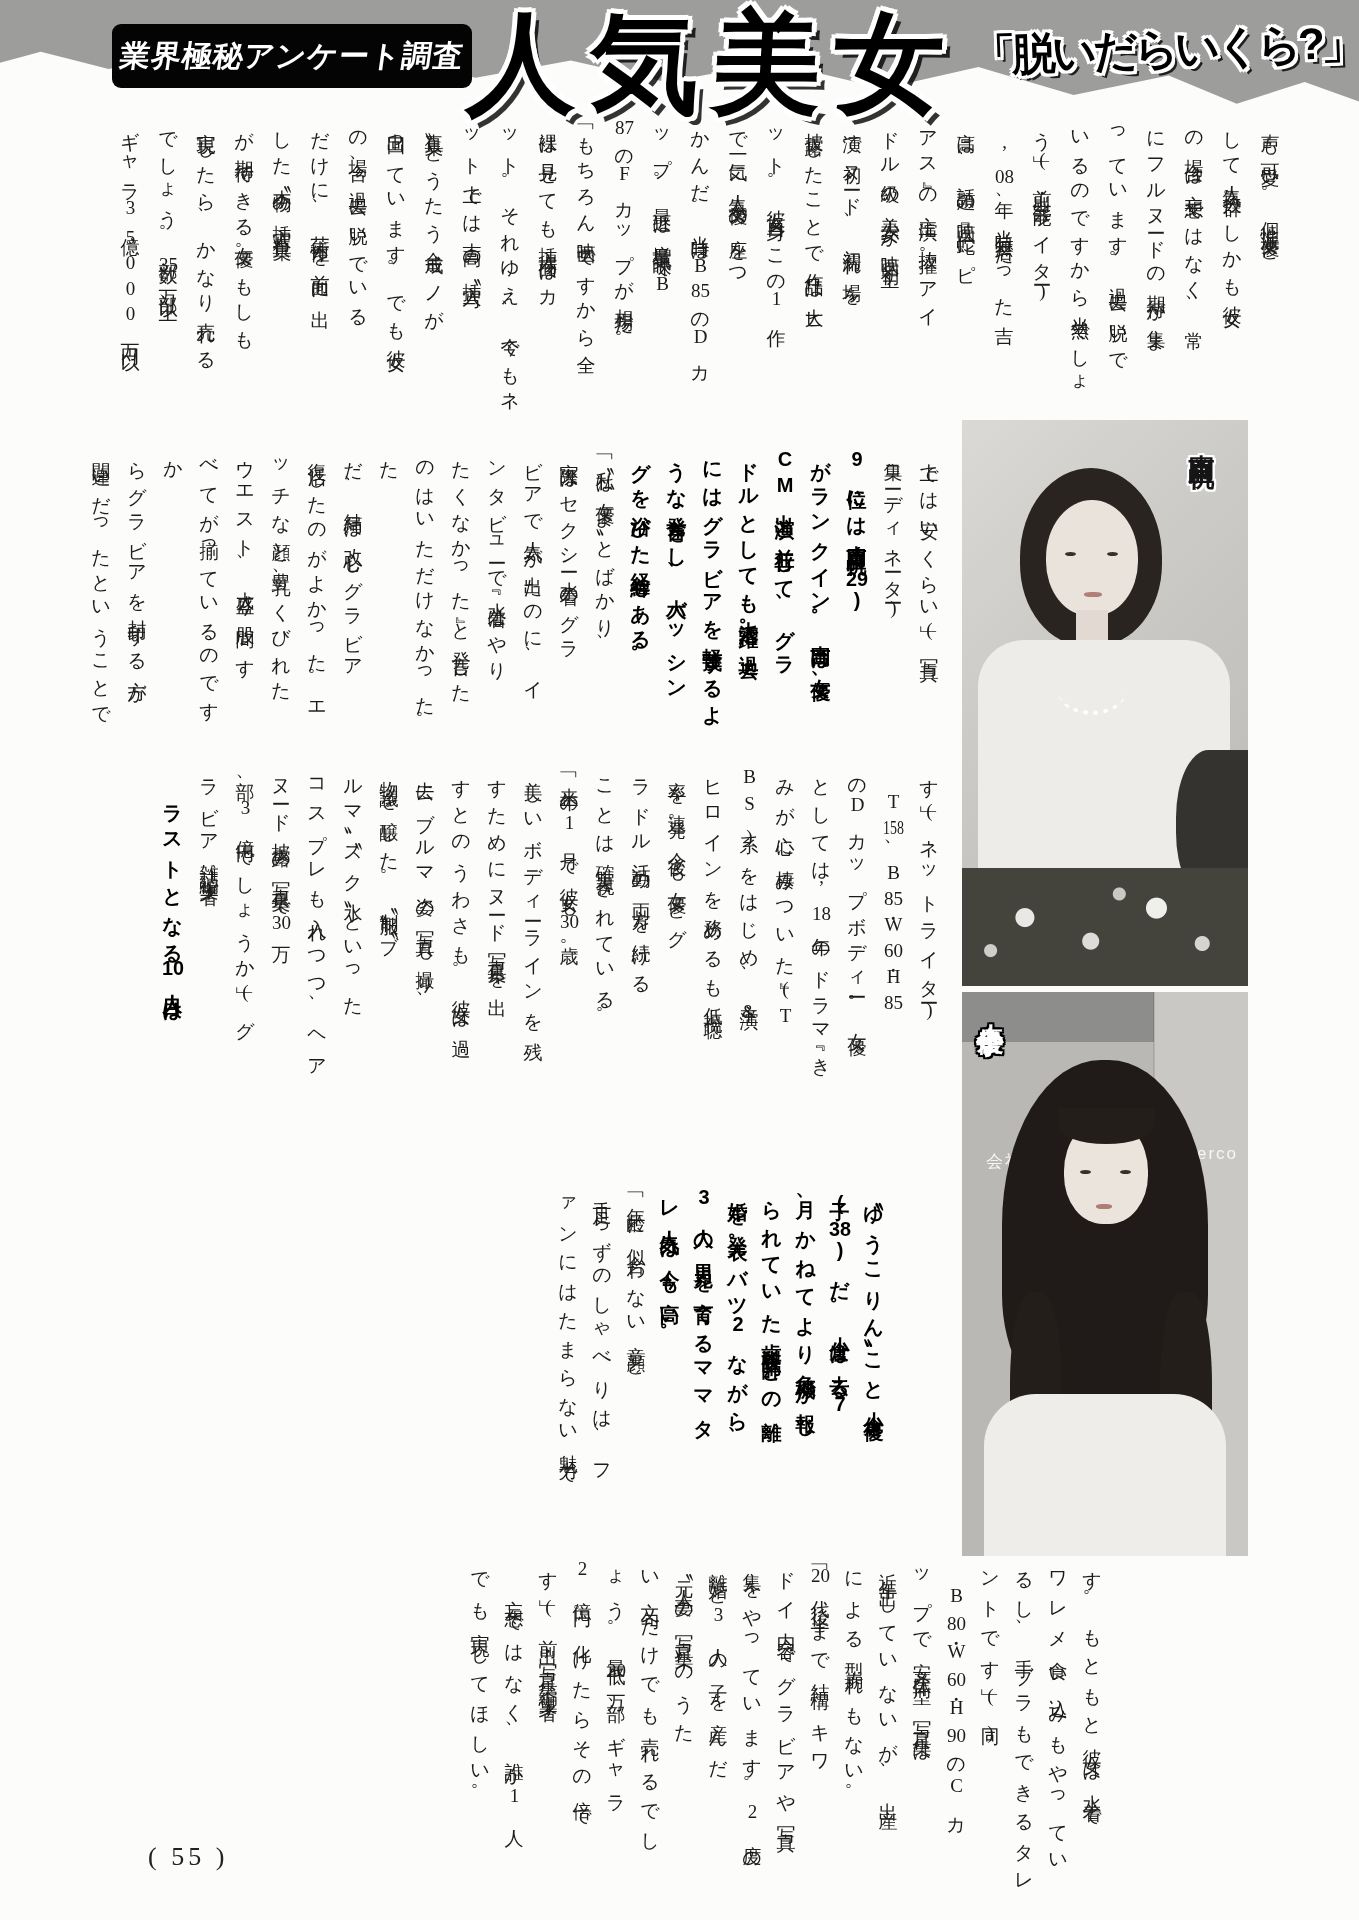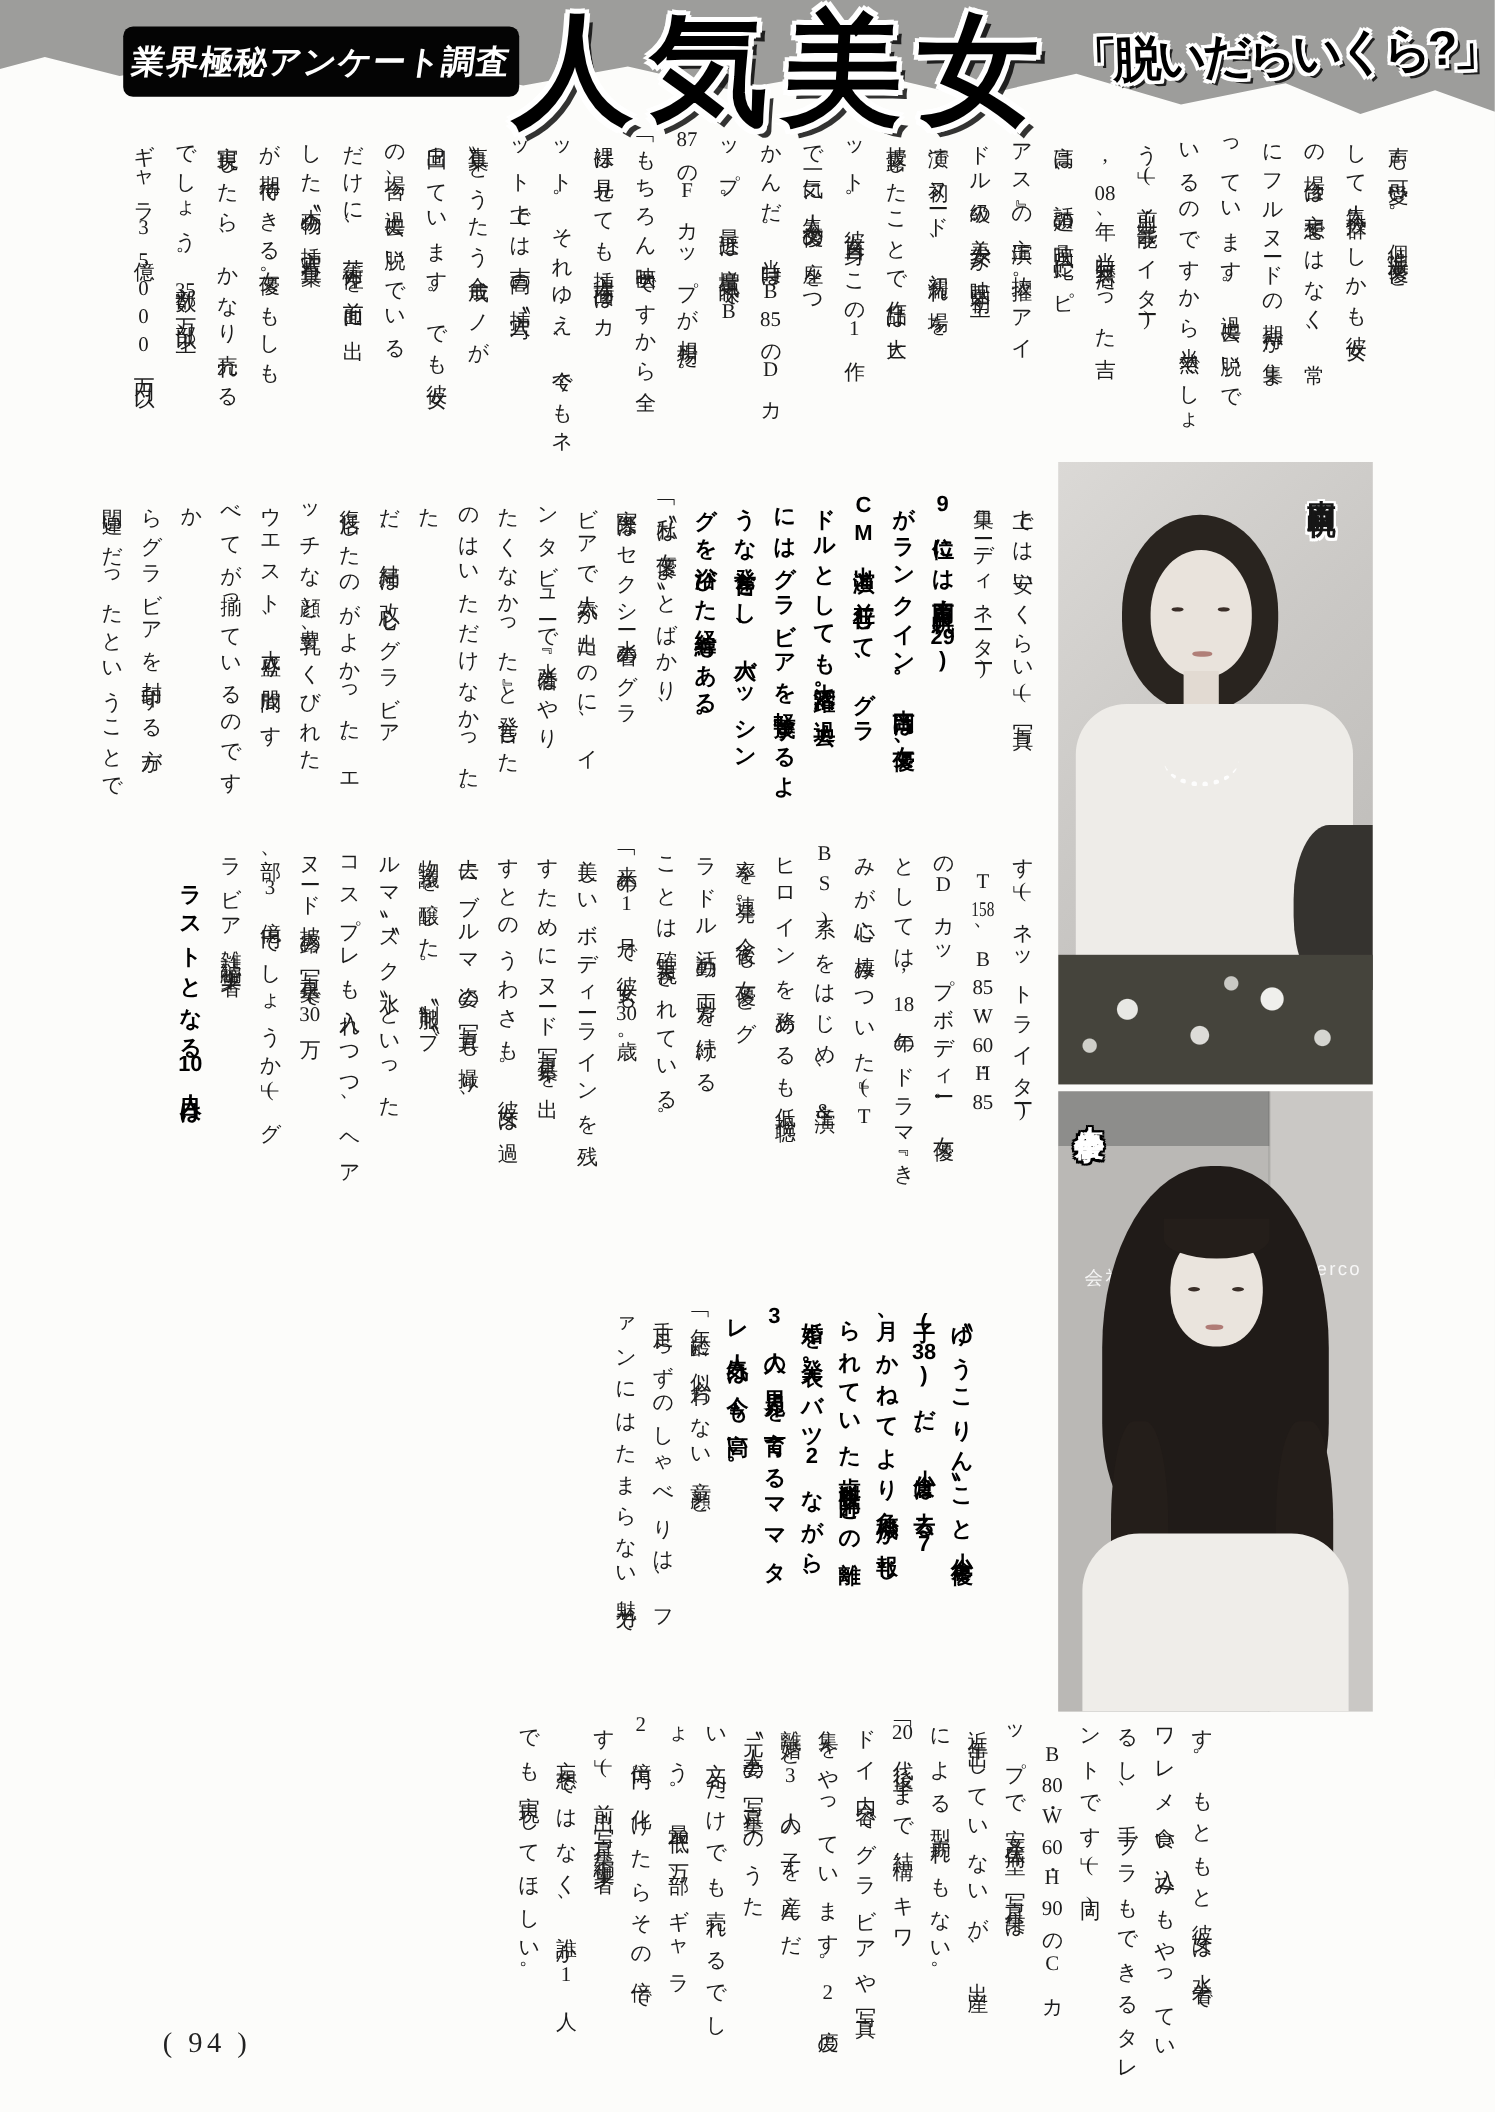--- a/index.html
+++ b/index.html
@@ -217,14 +217,14 @@
     <div class="part" style="left:48px;top:300px;width:52px;height:230px;border-radius:40%;background:#241e1a;"></div>
     <div class="part" style="right:36px;top:300px;width:52px;height:230px;border-radius:40%;background:#241e1a;"></div>
     <div class="part" style="left:102px;top:126px;width:84px;height:106px;border-radius:50% 50% 46% 46%;background:#eae4dd;"></div>
     <div class="part" style="left:96px;top:116px;width:96px;height:36px;border-radius:0 0 50% 50%;background:#241e1a;"></div>
     <div class="part" style="left:118px;top:178px;width:11px;height:4px;border-radius:50%;background:#3a2e28;box-shadow:40px 0 0 #3a2e28;"></div>
     <div class="part" style="left:134px;top:212px;width:16px;height:5px;border-radius:40%;background:#b07c76;"></div>
     <div class="part" style="left:22px;top:402px;width:242px;height:162px;border-radius:52px 52px 0 0;background:#efede9;"></div>
     <div class="caption-v" id="cap2">小倉優子</div>
   </div>
 
-  <div class="page-number">(  94  )</div>
+  <div class="page-number">(  55  )</div>
 </div>
 
 </body></html>

